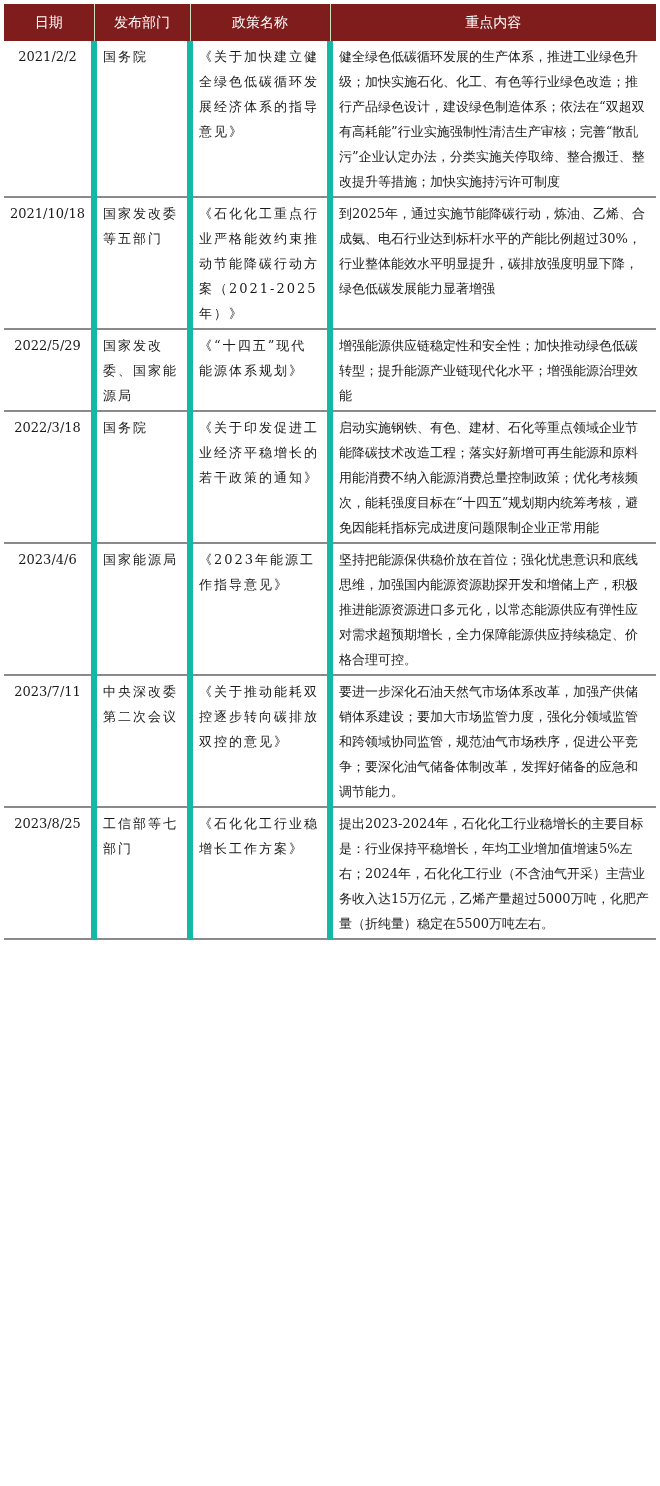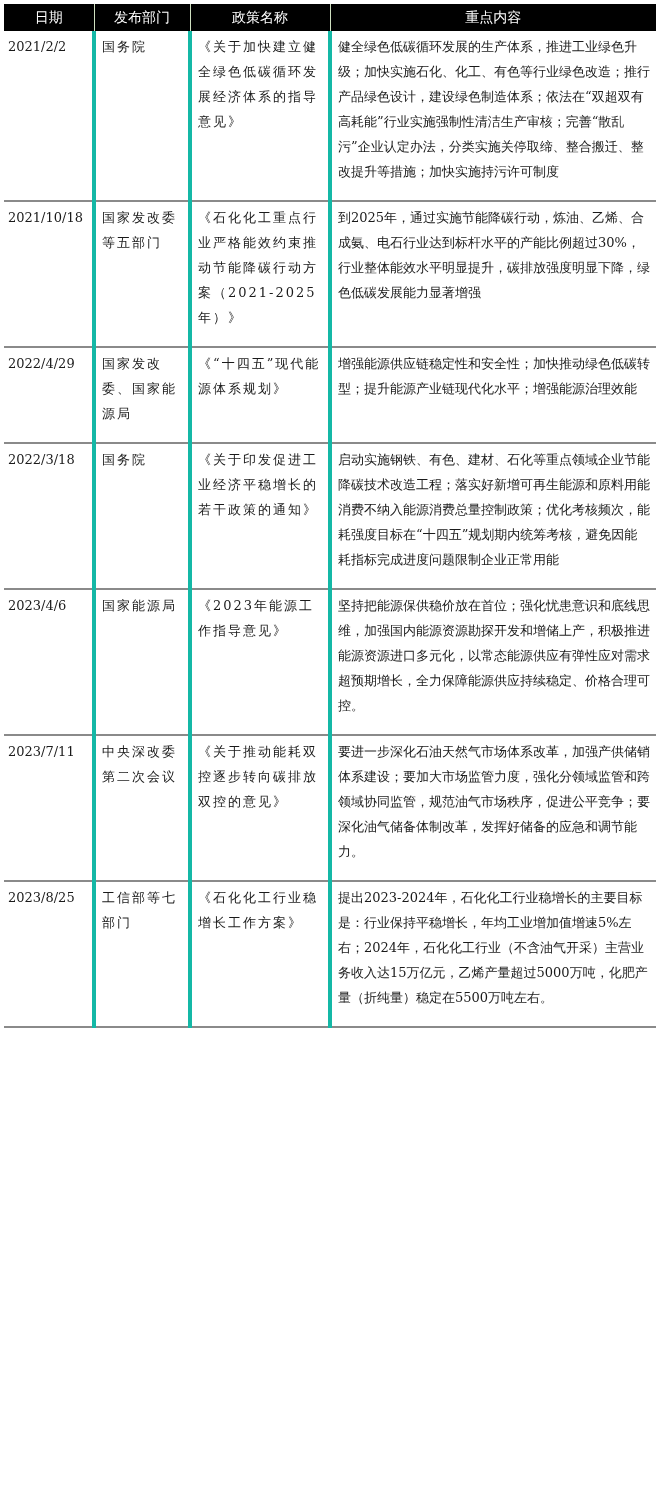--- a/index.html
+++ b/index.html
@@ -1,21 +1,21 @@
 <!DOCTYPE html>
 <html><head>
 <meta charset="utf-8">
 <style>
   html, body { margin:0; padding:0; background:#ffffff; }
   body { width:660px; height:1486px; overflow:hidden; font-family:"DejaVu Serif","Liberation Serif",serif; color:#1a1a1a; }
   table { border-collapse:collapse; width:652px; margin:4px 0 0 4px; table-layout:fixed; }
-  th { background:#000000; color:#fff; font-family:"DejaVu Sans","Liberation Sans",sans-serif; font-size:14px; font-weight:normal; height:27px; border-left:1px solid #cfe0c0; padding:0; text-align:center; }
+  th { background:#7f1d1d; color:#fff; font-family:"DejaVu Sans","Liberation Sans",sans-serif; font-size:14px; font-weight:normal; height:37px; border-left:1px solid #cfe0c0; padding:0; text-align:center; }
   th:first-child { border-left:none; }
-  td { font-size:13px; line-height:25px; vertical-align:top; padding:3px 6px 16px 6px; border-bottom:2px solid #8a8a8a; border-left:4px solid #14b8a6; word-break:break-all; }
-  td:first-child { border-left:none; text-align:left; padding:3px 4px; }
+  td { font-size:13px; line-height:25px; vertical-align:top; padding:3px 6px 2px 6px; border-bottom:2px solid #8a8a8a; border-left:6px solid #14b8a6; word-break:break-all; }
+  td:first-child { border-left:none; text-align:center; padding:3px 4px; }
   td.name { letter-spacing:2px; }
   col.c1 { width:90px; } col.c2 { width:96px; } col.c3 { width:140px; } col.c4 { width:326px; }
 </style>
 </head>
 <body>
 
 <table>
   <colgroup>
       <col class="c1">
       <col class="c2">
@@ -37,21 +37,21 @@
         <td class="name">《关于加快建立健全绿色低碳循环发展经济体系的指导意见》</td>
         <td>健全绿色低碳循环发展的生产体系，推进工业绿色升级；加快实施石化、化工、有色等行业绿色改造；推行产品绿色设计，建设绿色制造体系；依法在“双超双有高耗能”行业实施强制性清洁生产审核；完善“散乱污”企业认定办法，分类实施关停取缔、整合搬迁、整改提升等措施；加快实施持污许可制度</td>
       </tr>
       <tr>
         <td>2021/10/18</td>
         <td class="name">国家发改委等五部门</td>
         <td class="name">《石化化工重点行业严格能效约束推动节能降碳行动方案（2021-2025年）》</td>
         <td>到2025年，通过实施节能降碳行动，炼油、乙烯、合成氨、电石行业达到标杆水平的产能比例超过30%，行业整体能效水平明显提升，碳排放强度明显下降，绿色低碳发展能力显著增强</td>
       </tr>
       <tr>
-        <td>2022/4/29</td>
+        <td>2022/5/29</td>
         <td class="name">国家发改委、国家能源局</td>
         <td class="name">《“十四五”现代能源体系规划》</td>
         <td>增强能源供应链稳定性和安全性；加快推动绿色低碳转型；提升能源产业链现代化水平；增强能源治理效能</td>
       </tr>
       <tr>
         <td>2022/3/18</td>
         <td class="name">国务院</td>
         <td class="name">《关于印发促进工业经济平稳增长的若干政策的通知》</td>
         <td>启动实施钢铁、有色、建材、石化等重点领域企业节能降碳技术改造工程；落实好新增可再生能源和原料用能消费不纳入能源消费总量控制政策；优化考核频次，能耗强度目标在“十四五”规划期内统筹考核，避免因能耗指标完成进度问题限制企业正常用能</td>
       </tr>

